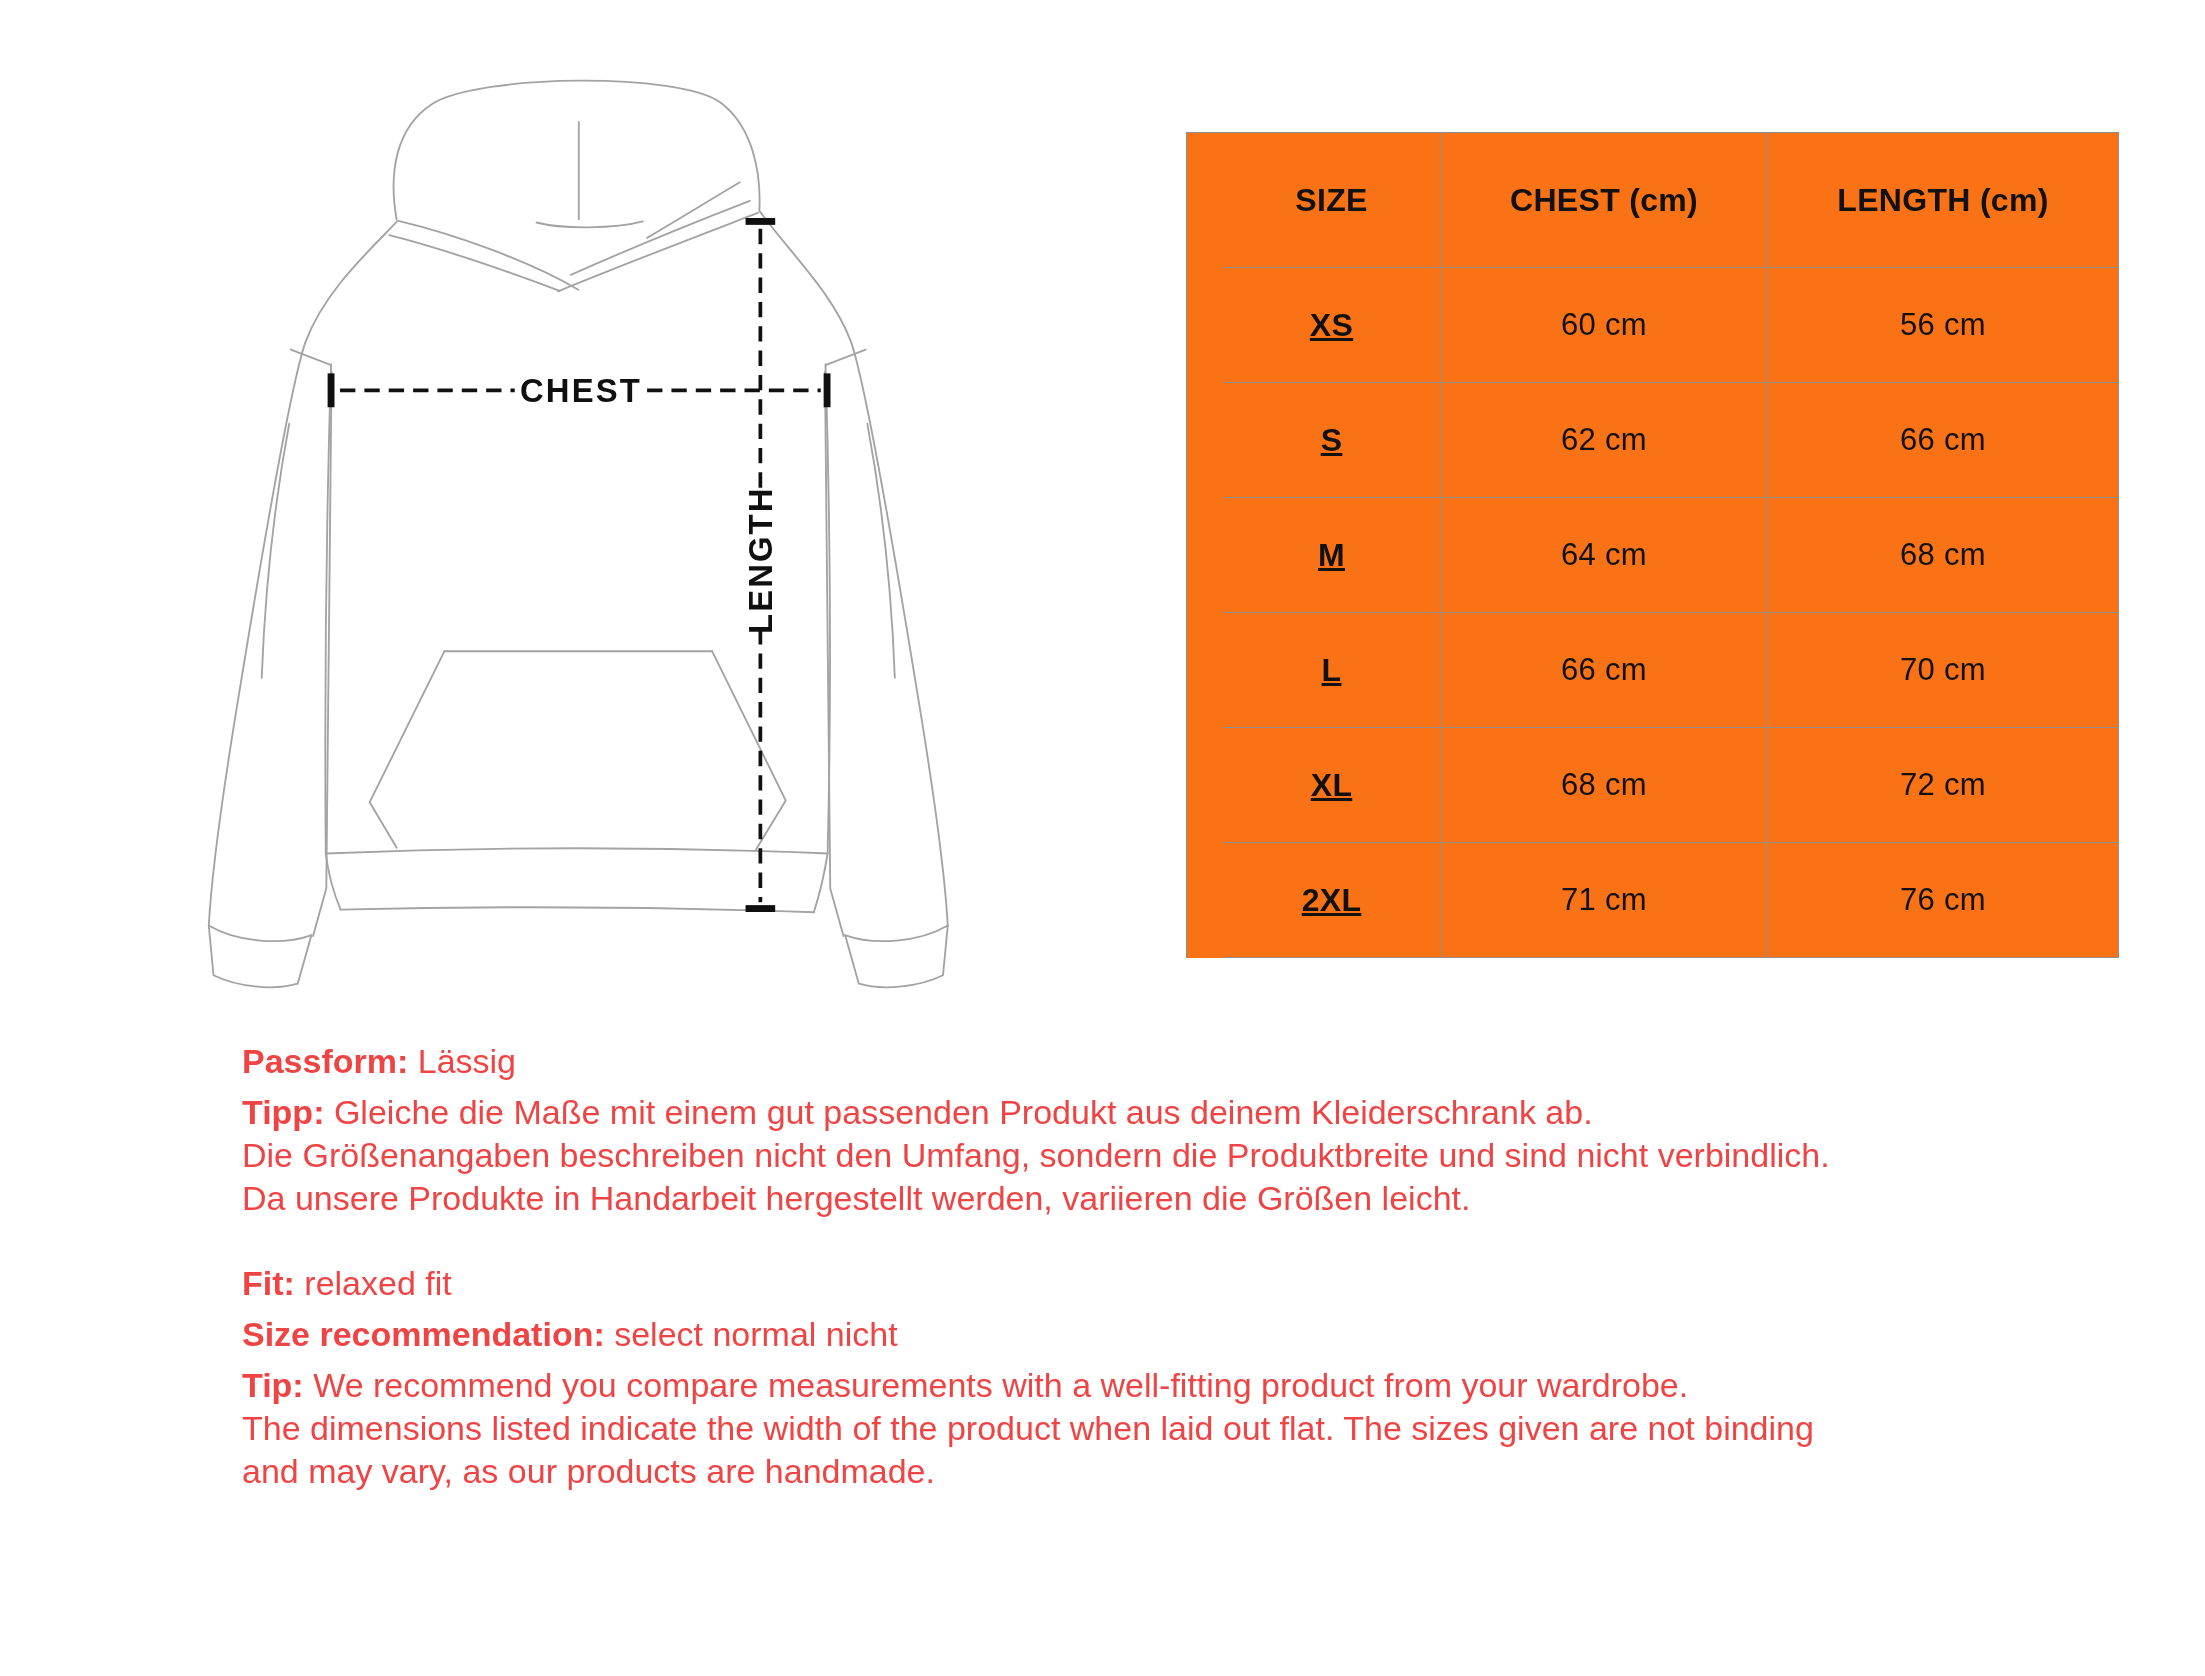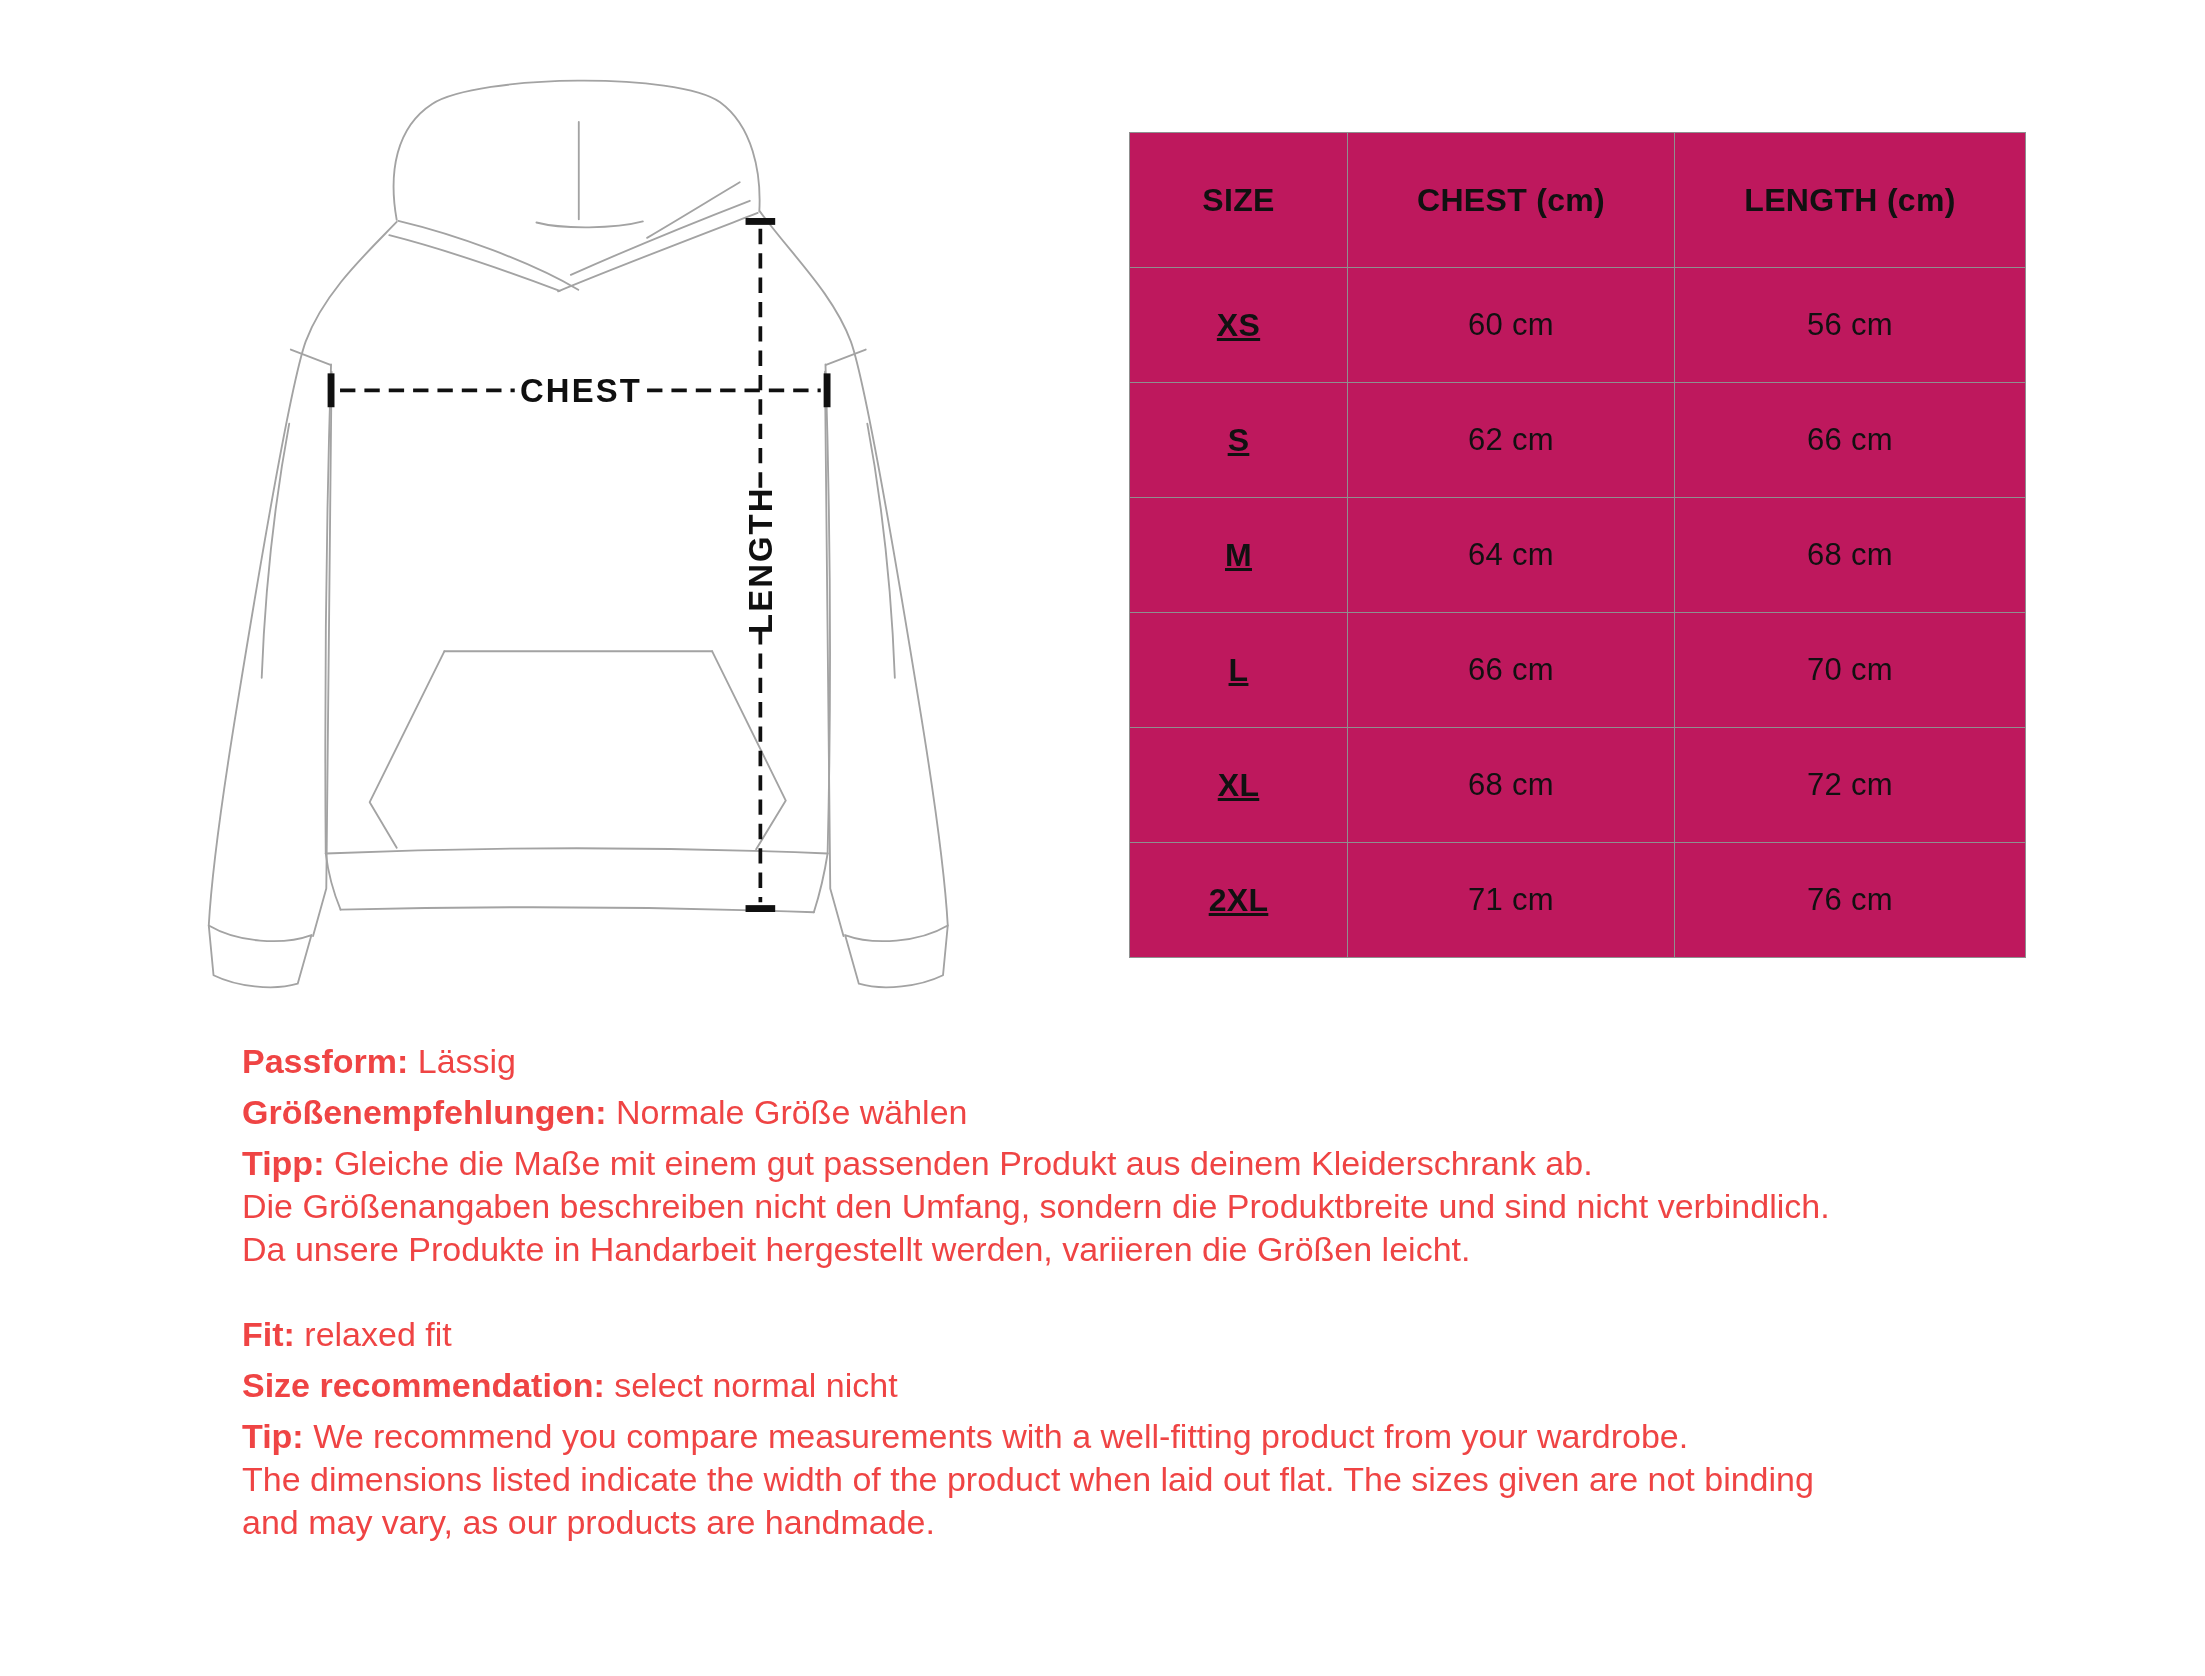--- a/index.html
+++ b/index.html
@@ -21,29 +21,30 @@
     height: 1006px;
   }
   .outline { fill: none; stroke: #a3a3a3; stroke-width: 3.5; stroke-linecap: round; stroke-linejoin: round; }
   .annot-dash { fill: none; stroke: #101010; stroke-width: 7; stroke-dasharray: 29 17; }
   .annot-tick { fill: none; stroke: #101010; stroke-width: 13; }
   .annot-text { fill: #101010; font-family: "Liberation Sans", sans-serif; font-size: 62px; font-weight: 700; letter-spacing: 4px; }
 
   
   .size-table {
     position: absolute;
-    left: 1129px;
+    left: 1186px;
     top: 132px;
     display: grid;
     grid-template-columns: 218px 327px 351px;
     grid-auto-rows: 115px;
     grid-template-rows: 135px;
     border-top: 1.6px solid #8f8f8f;
     border-left: 1.6px solid #8f8f8f;
-    background: #be185d;
+    background: #f97316;
+    padding-left: 36px;
   }
   .size-table .cell {
     border-right: 1.6px solid #8f8f8f;
     border-bottom: 1.6px solid #8f8f8f;
     display: flex;
     align-items: center;
     justify-content: center;
     font-size: 31px;
     color: #111111;
     letter-spacing: 0.3px;
@@ -146,23 +147,20 @@
     <div class="cell size-col">2XL</div>
     <div class="cell">71 cm</div>
     <div class="cell">76 cm</div>
   </div>
 
   <div class="info">
     <div class="block-de">
       <div class="line spaced">
         <span class="lbl">Passform:</span><span> Lässig</span>
       </div>
-      <div class="line spaced">
-        <span class="lbl">Größenempfehlungen:</span><span> Normale Größe wählen</span>
-      </div>
       <div class="line">
         <span class="lbl">Tipp:</span><span> Gleiche die Maße mit einem gut passenden Produkt aus deinem Kleiderschrank ab.</span>
       </div>
       <div class="line">Die Größenangaben beschreiben nicht den Umfang, sondern die Produktbreite und sind nicht verbindlich.</div>
       <div class="line">Da unsere Produkte in Handarbeit hergestellt werden, variieren die Größen leicht.</div>
     </div>
 
     <div class="block-en">
       <div class="line spaced">
         <span class="lbl">Fit:</span><span> relaxed fit</span>

